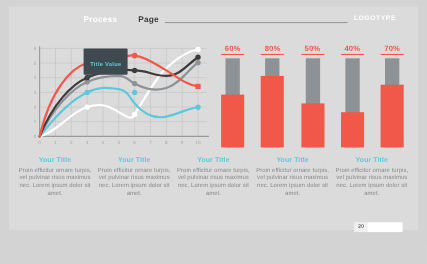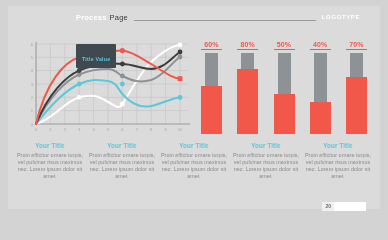--- a/index.html
+++ b/index.html
@@ -28,23 +28,23 @@
     left:28px; top:11px;
     width:332px; height:12px;
     display:flex; align-items:center;padding-left:48px;
   }
   .hd-word1 {
     font-size:7.5px; font-weight:bold;
     color:#ffffff; letter-spacing:.2px;
     white-space:nowrap;
   }
   .hd-word2 {
-    font-size:7.5px; font-weight:normal;
+    font-size:7.5px; font-weight:bold;
     color:#3c3c3c; letter-spacing:.2px;
-    margin-left:3px; white-space:nowrap;
+    margin-left:19px; white-space:nowrap;
   }
   .hd-rule {
     flex:1; height:1px;
     background:#9a9a9a;
     margin:0 6px;
     position:relative; top:3px;
   }
   .hd-logo {
     font-size:6px; font-weight:bold;
     color:#ffffff; letter-spacing:.6px;

